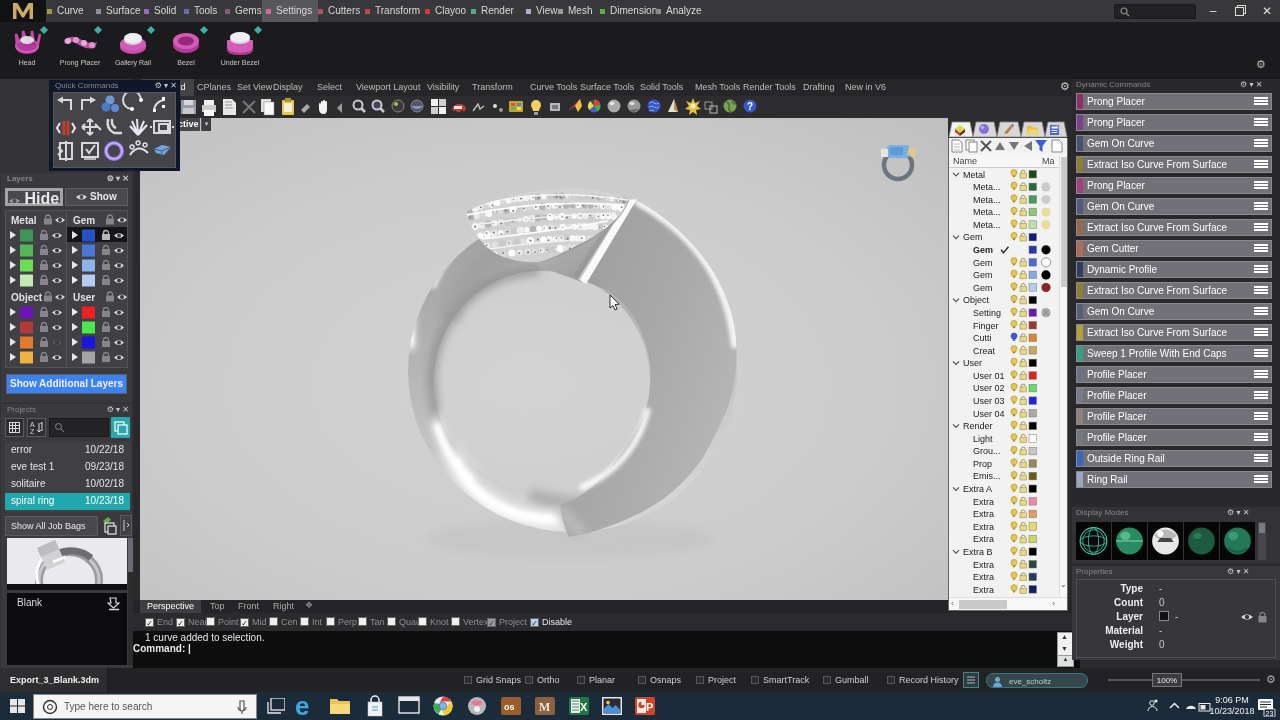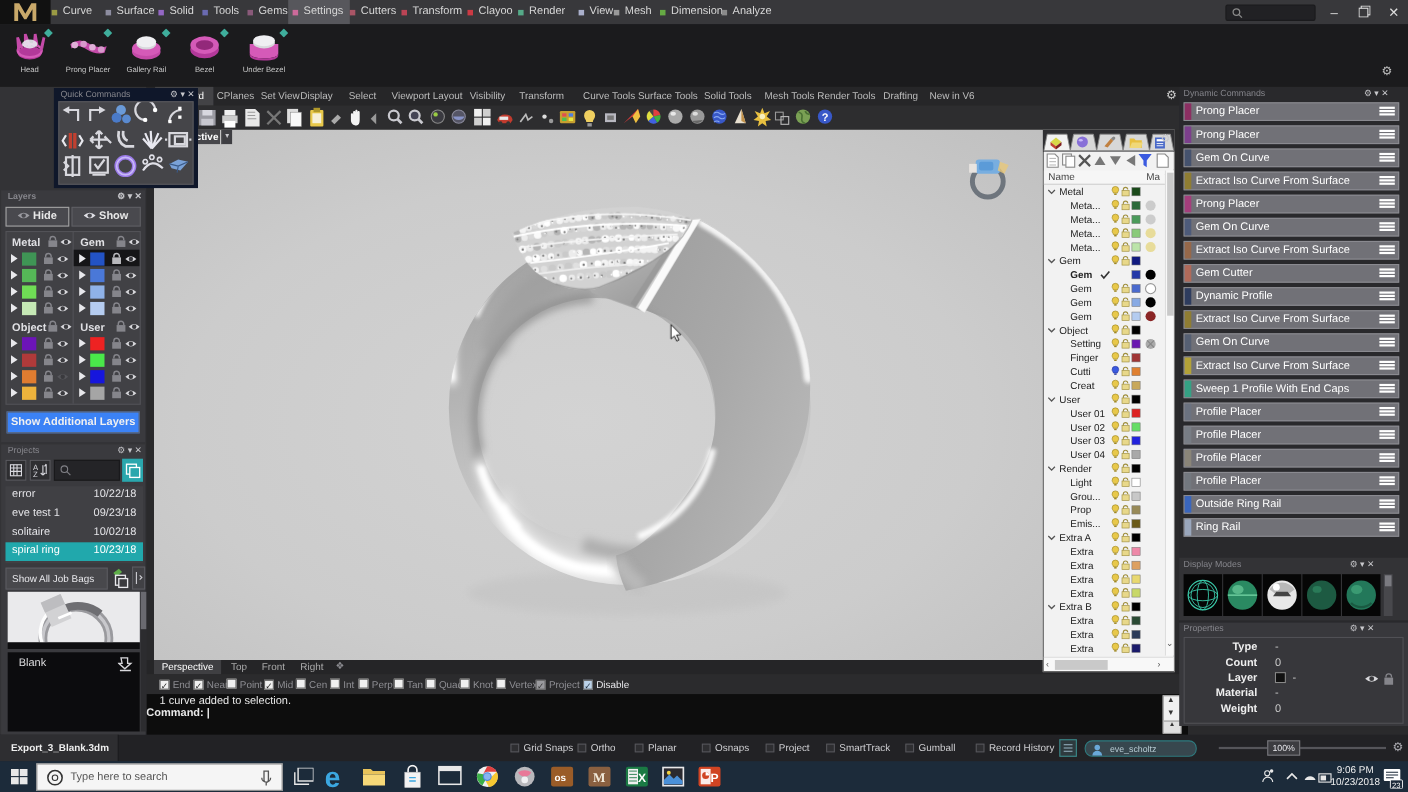--- a/index.html
+++ b/index.html
@@ -762,21 +762,21 @@
       <g transform="translate(98,48)">
         <path d="M2 8 l8 -4 l9 2 l-7 8 l-8 -2 z" fill="#7aa2d8"></path>
         <path d="M2 8 l8 2 l9 -4 M10 10 l-1 6" stroke="#3a5a88" stroke-width="1" fill="none"></path>
       </g>
     </svg>
   </div>
 
   <div class="abs" style="left:1px; top:173px; width:131px; height:229px; background:#3a3a3e;font-weight:bold;">
     <div class="ptitle">Layers</div>
     <div class="pbtns">⚙ ▾ ✕</div>
-    <div class="abs" style="left:4px; top:15px; width:58px; height:18px; background:#49494e; border:1px solid #a3a3a3; color:#e8e8e8; font-size:10px; text-align:center; line-height:16px;"><svg width="11" height="8" style="vertical-align:-1px;">
+    <div class="abs" style="left:4px; top:15px; width:58px; height:18px; background:#49494e; border:3px solid #a3a3a3; color:#e8e8e8; font-size:16px; text-align:center; line-height:16px;"><svg width="11" height="8" style="vertical-align:-1px;">
           <path d="M0 4 Q5.5 -1 11 4 Q5.5 9 0 4 Z" fill="#9a9aa0"></path>
           <circle cx="5.5" cy="4" r="2" fill="#49494e"></circle>
         </svg> Hide</div>
     <div class="abs" style="left:64px; top:15px; width:63px; height:18px; background:#49494e; border:1px solid #5e5e63; color:#e8e8e8; font-size:10px; text-align:center; line-height:16px;"><svg width="11" height="8" style="vertical-align:-1px;">
           <path d="M0 4 Q5.5 -1 11 4 Q5.5 9 0 4 Z" fill="#e0e0e6"></path>
           <circle cx="5.5" cy="4" r="2" fill="#49494e"></circle>
         </svg> Show</div>
     <div class="abs" style="left:4px; top:37px; width:123px; height:158px; background:#414145; border:1px solid #525257;"></div>
     <svg class="abs" style="left:5px; top:38px;" width="121" height="156" viewBox="0 0 121 156">
       <line x1="60.5" y1="0" x2="60.5" y2="156" stroke="#525257"></line>

